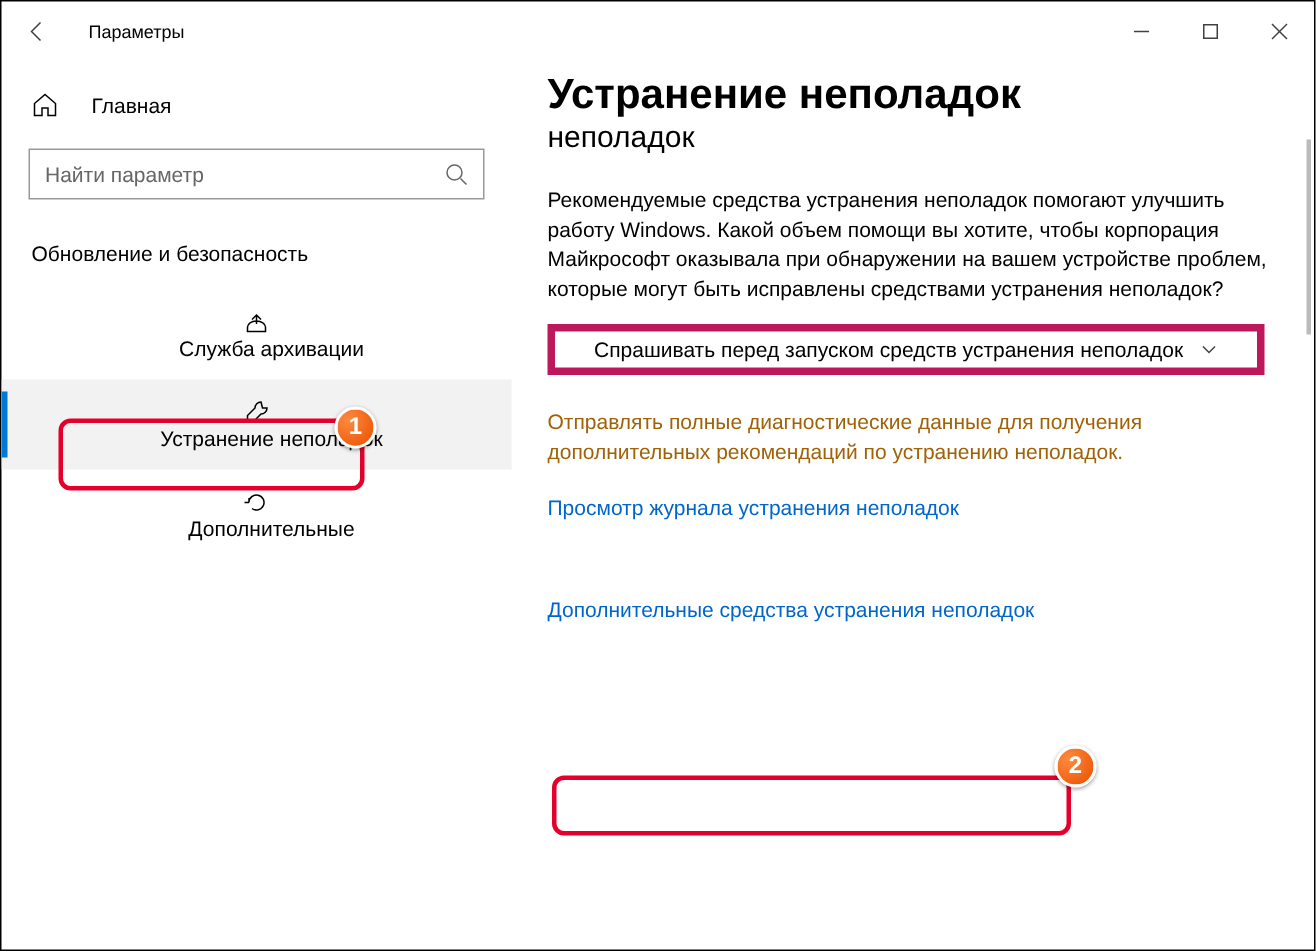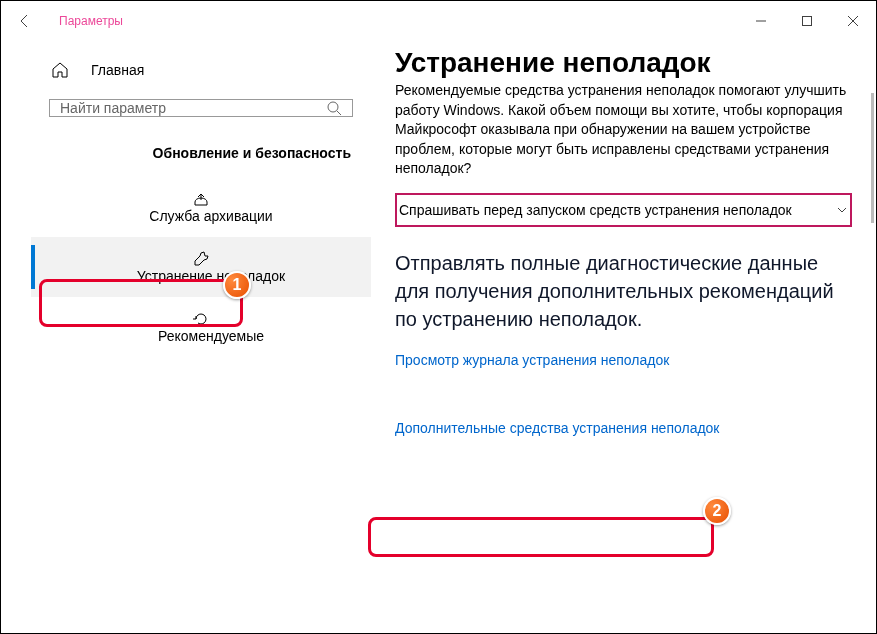--- a/index.html
+++ b/index.html
@@ -18,65 +18,63 @@
       align-items: center;
       padding: 0 0 0 4px;
     }
     .back-btn {
       width: 40px; height: 40px;
       display: flex; align-items: center; justify-content: center;
       color: #404040;
     }
     .title-text {
       font-size: 12px;
-      color: #ec4899;
+      color: #000000;
       margin-left: 14px;
     }
     .win-controls {
       margin-left: auto;
       display: flex;
     }
     .win-btn {
       width: 46px; height: 40px;
       display: flex; align-items: center; justify-content: center;
       color: #404040;
     }
     .body {
       display: flex;
       height: calc(634px - 40px);
-      margin-left: 30px;
     }
     .sidebar {
       width: 340px;
       padding: 10px 0 0 0;
     }
     .home-row {
       display: flex;
       align-items: center;
       padding: 10px 0 10px 20px;
       font-size: 14px;
       margin-bottom: 10px;
     }
     .home-row .icon { width: 20px; margin-right: 20px; }
     .search-box {
       margin: 0 18px 18px 18px;
       border: 1px solid #999;
-      height: 18px;
+      height: 34px;
       display: flex;
       align-items: center;
       padding: 0 10px;
       font-size: 14px;
       color: #666;
     }
     .search-box .ph { flex: 1; }
     .section-title {
       padding: 10px 20px 16px 20px;
       font-size: 14px;
-      font-weight: 700;
-      text-align: right;
+      font-weight: 400;
     }
     .nav-item {
       display: flex;
       align-items: center;
       padding: 13px 0 13px 20px;
       font-size: 14px;
       position: relative;
       flex-direction: column;
     }
     .nav-item .icon { width: 20px; margin-right: 20px; display:flex; align-items:center; justify-content:center; }
@@ -122,31 +120,31 @@
       font-weight: 400;
       margin-bottom: 20px;
     }
     .main-p {
       font-size: 14px;
       line-height: 1.4;
       margin-bottom: 14px;
       max-width: 480px;
     }
     .dropdown {
-      border: 2px solid #be185d;
+      border: 5px solid #be185d;
       height: 34px;
       max-width: 478px;
       display: flex;
       align-items: center;
-      padding: 0 2px;
+      padding: 0 26px;
       font-size: 14px;
       margin-bottom: 22px;
     }
     .dropdown .sel { flex: 1; }
-    .link-blue { color: #0f172a; font-size: 20px; margin-bottom: 18px; max-width: 480px; line-height:1.4; }
+    .link-blue { color: #a16207; font-size: 14px; margin-bottom: 18px; max-width: 480px; line-height:1.4; }
     .link-action { color: #0066cc; font-size: 14px; display: inline-block; }
     .small-text { font-size: 12px; color: #222; margin-bottom: 28px; }
     .plain-text { font-size: 14px; margin-bottom: 6px; }
     .scrollbar-thumb {
       position: absolute;
       right: 2px;
       top: 52px;
       width: 3px;
       height: 130px;
       background: #bbb;
@@ -224,30 +222,31 @@
       </span>
       <span>Устранение неполадок</span>
     </div>
 
     <div class="nav-item">
       <span class="icon">
         <svg width="18" height="18" viewBox="0 0 18 18">
             <path d="M4 9 a5 5 0 1 1 2 4 M4 9 L1 9 M4 9 L4 6" stroke="#000" stroke-width="1" fill="none"></path>
           </svg>
       </span>
-      <span>Рекомендуемые</span>
+      <span>Дополнительные</span>
     </div>
 
 
 
   </div>
 
   <div class="main">
     <div class="scrollbar-thumb"></div>
     <div class="main-h1">Устранение неполадок</div>
+    <div class="main-h2">неполадок</div>
     <div class="main-p">Рекомендуемые средства устранения неполадок помогают улучшить работу Windows. Какой объем помощи вы хотите, чтобы корпорация Майкрософт оказывала при обнаружении на вашем устройстве проблем, которые могут быть исправлены средствами устранения неполадок?</div>
 
     <div class="dropdown">
       <span class="sel">Спрашивать перед запуском средств устранения неполадок</span>
       <span>
         <svg width="12" height="12" viewBox="0 0 12 12">
             <path d="M2 4 L6 8 L10 4" stroke="#404040" stroke-width="1" fill="none"></path>
           </svg>
       </span>
     </div>

